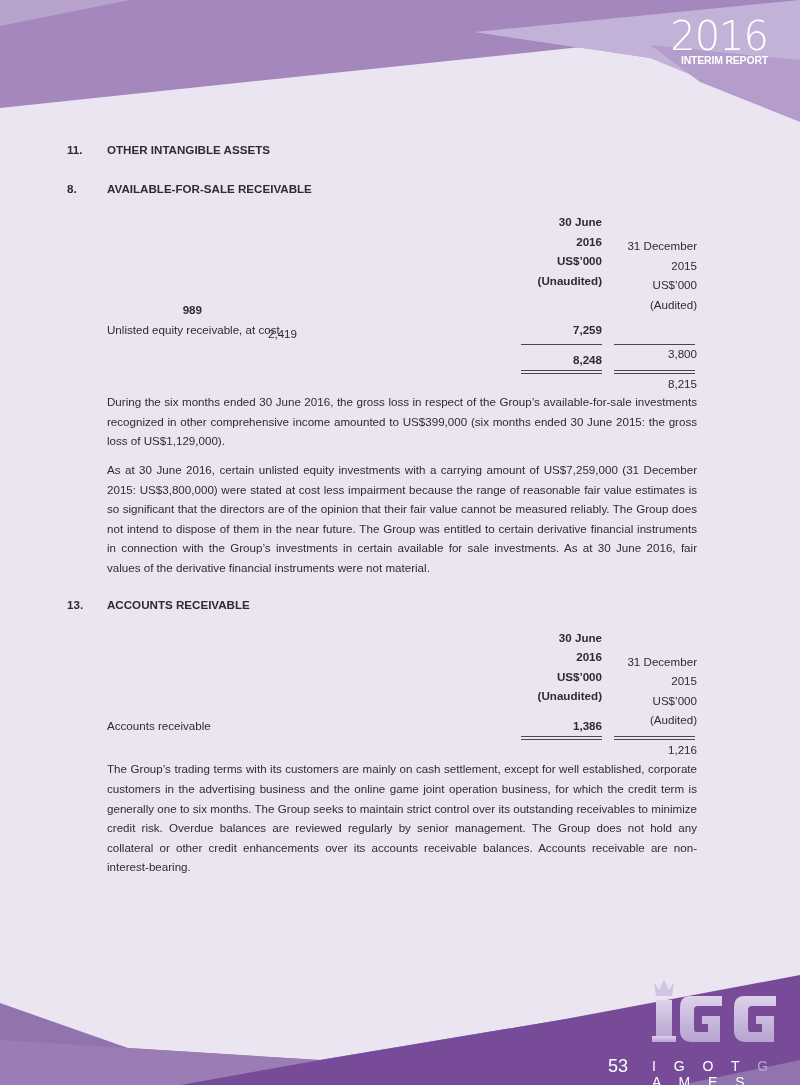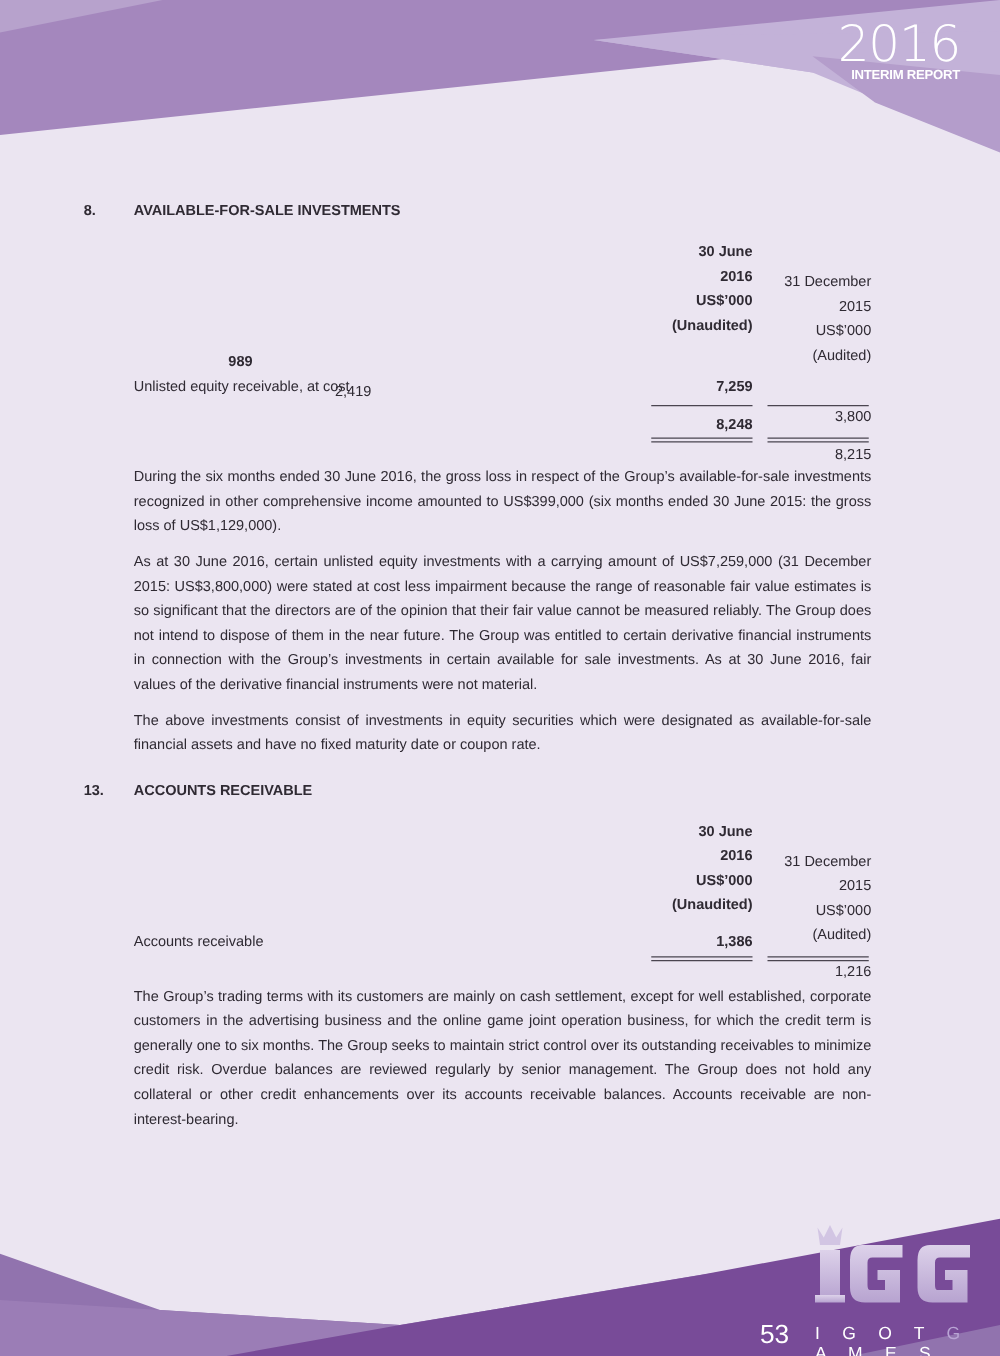--- a/index.html
+++ b/index.html
@@ -18,21 +18,21 @@
   .row .label { flex:1; }
   .row .c1 { width:95px; text-align:right; font-weight:bold; }
   .row .gap { width:12px; }
   .row .c2 { width:83px; text-align:right;margin-top:48px; }
   .hdr .c1 { font-weight:bold; }
   .rules { display:flex; justify-content:flex-end; height:10px; align-items:center; }
   .rule { border-top:1px solid #4a4550; }
   .rule.dbl { border-top:1px solid #4a4550; border-bottom:1px solid #4a4550; height:4px; }
   .r1 { width:81px; margin-right:12px; }
   .r2 { width:81px; margin-right:2px; }
-  .footer-page { position:absolute; left:608px; top:1056px; color:#fff; font-size:21px; }
+  .footer-page { position:absolute; left:608px; top:1056px; color:#fff; font-size:18px; }
   .footer-brand { position:absolute; left:652px; top:1058px; color:#fff; font-size:14px; letter-spacing:7px; }
   .footer-brand .g { color:#b9a4d4; }
   .logo { position:absolute; left:650px; top:978px; width:130px; height:70px; }
 </style>
 </head>
 <body>
 
 <svg class="deco" viewBox="0 0 800 1085" preserveAspectRatio="none">
 
   <polygon points="0,0 800,0 800,95 770,75 600,45 0,108" fill="#a487bd"></polygon>
@@ -47,26 +47,30 @@
   <polygon points="680,1085 800,1060 800,1085" fill="#9173ae"></polygon>
 </svg>
 
 <div class="brand-top">
   <div class="brand-year">2016</div>
   <div class="brand-sub">INTERIM REPORT</div>
 </div>
 
 <div class="content">
 
+  <div class="sec-head">
+    <span class="sec-num">11.</span>
+    <span>OTHER INTANGIBLE ASSETS</span>
+  </div>
   <div style="height:10px"></div>
   <div style="height:9px"></div>
 
   <div class="sec-head">
     <span class="sec-num">8.</span>
-    <span>AVAILABLE-FOR-SALE INVESTMENTS</span>
+    <span>AVAILABLE-FOR-SALE RECEIVABLE</span>
   </div>
   <div style="height:13px"></div>
 
   <div class="table">
     <div class="row hdr">
       <span class="label"></span>
       <span class="c1">30 June</span>
       <span class="gap"></span>
       <span class="c2">31 December</span>
     </div>
@@ -112,21 +116,20 @@
     </div>
     <div class="rules" style="height:6px;">
       <span class="rule dbl r1"></span>
         <span class="rule dbl r2"></span>
     </div>
   </div>
   <div style="height:17px"></div>
 
   <p class="para">During the six months ended 30 June 2016, the gross loss in respect of the Group’s available-for-sale investments recognized in other comprehensive income amounted to US$399,000 (six months ended 30 June 2015: the gross loss of US$1,129,000).</p>
   <p class="para">As at 30 June 2016, certain unlisted equity investments with a carrying amount of US$7,259,000 (31 December 2015: US$3,800,000) were stated at cost less impairment because the range of reasonable fair value estimates is so significant that the directors are of the opinion that their fair value cannot be measured reliably. The Group does not intend to dispose of them in the near future. The Group was entitled to certain derivative financial instruments in connection with the Group’s investments in certain available for sale investments. As at 30 June 2016, fair values of the derivative financial instruments were not material.</p>
-  <p class="para">The above investments consist of investments in equity securities which were designated as available-for-sale financial assets and have no fixed maturity date or coupon rate.</p>
   <div style="height:8px"></div>
 
   <div class="sec-head">
     <span class="sec-num">13.</span>
     <span>ACCOUNTS RECEIVABLE</span>
   </div>
   <div style="height:13px"></div>
 
   <div class="table">
     <div class="row hdr">

